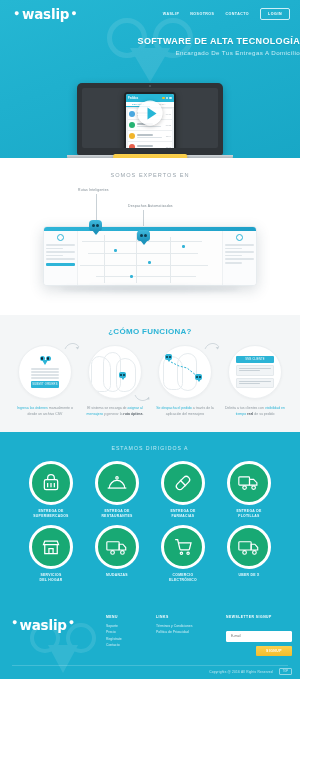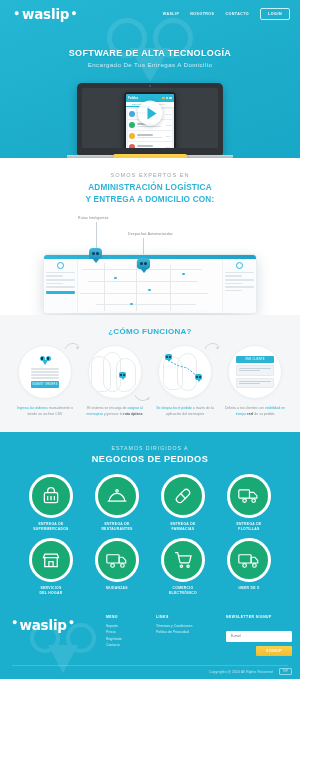--- a/index.html
+++ b/index.html
@@ -52,21 +52,21 @@
   }
   .nav{ margin-left:auto; display:flex; align-items:center; gap:11px; }
   .nav a{
     color:#eafaff; font-size:3.6px; letter-spacing:.45px; font-weight:700;
     text-decoration:none; text-transform:uppercase; white-space:nowrap;
   }
   .nav .login{
     border:1px solid #cdeff7; padding:3px 7px; border-radius:2px;
     font-size:3.6px; letter-spacing:.5px; color:#fff;
   }
-  .hero-copy{ position:relative; z-index:3; text-align:center; margin-top:20px; }
+  .hero-copy{ position:relative; z-index:3; text-align:right; margin-top:8px; }
   .hero-title{
     color:#fff; font-size:9px; font-weight:700; letter-spacing:.35px;
     text-shadow:0 1px 1px rgba(0,0,0,.08);
   }
   .hero-sub{
     color:#c9edf7; font-size:6.2px; letter-spacing:.4px; margin-top:3px;
   }
 
   
   .laptop{
@@ -384,24 +384,20 @@
             </div>
         </div>
       </div>
       <div class="laptop-base"></div>
       <div class="cta-yellow">PRUÉBALO GRATIS</div>
     </div>
   </section>
 
   <section class="experts">
     <div class="kicker">SOMOS EXPERTOS EN</div>
-    <h2>
-      <span>ADMINISTRACIÓN LOGÍSTICA</span><br>
-      <span>Y ENTREGA A DOMICILIO CON:</span>
-    </h2>
 
     <div class="diagram">
       <div class="lbl one">Rutas Inteligentes</div>
       <div class="stem one"></div>
       <div class="lbl two">Despachos Automatizados</div>
       <div class="stem two"></div>
 
       <div class="pin p1">
           <span class="body">
             <i></i>
@@ -562,21 +558,20 @@
         <div class="how-cap">
           <span>Deleita a tus clientes con </span><span class="hl">visibilidad en tiempo</span><b> real</b><span> de su pedido</span>
         </div>
       </div>
 
     </div>
   </section>
 
   <section class="targets">
     <div class="kicker">ESTAMOS DIRIGIDOS A</div>
-    <h2>NEGOCIOS DE PEDIDOS</h2>
     <div class="t-grid">
 
       <div class="t-item">
         <div class="t-ring">
           <svg width="20" height="20" viewBox="0 0 24 24" fill="none" stroke="#fff" stroke-width="1.5">
               <path d="M8 8V6a4 4 0 0 1 8 0v2"></path>
               <rect x="4" y="8" width="16" height="12" rx="2"></rect>
               <path d="M8 12v5M12 12v5M16 12v5"></path>
             </svg>
         </div>

